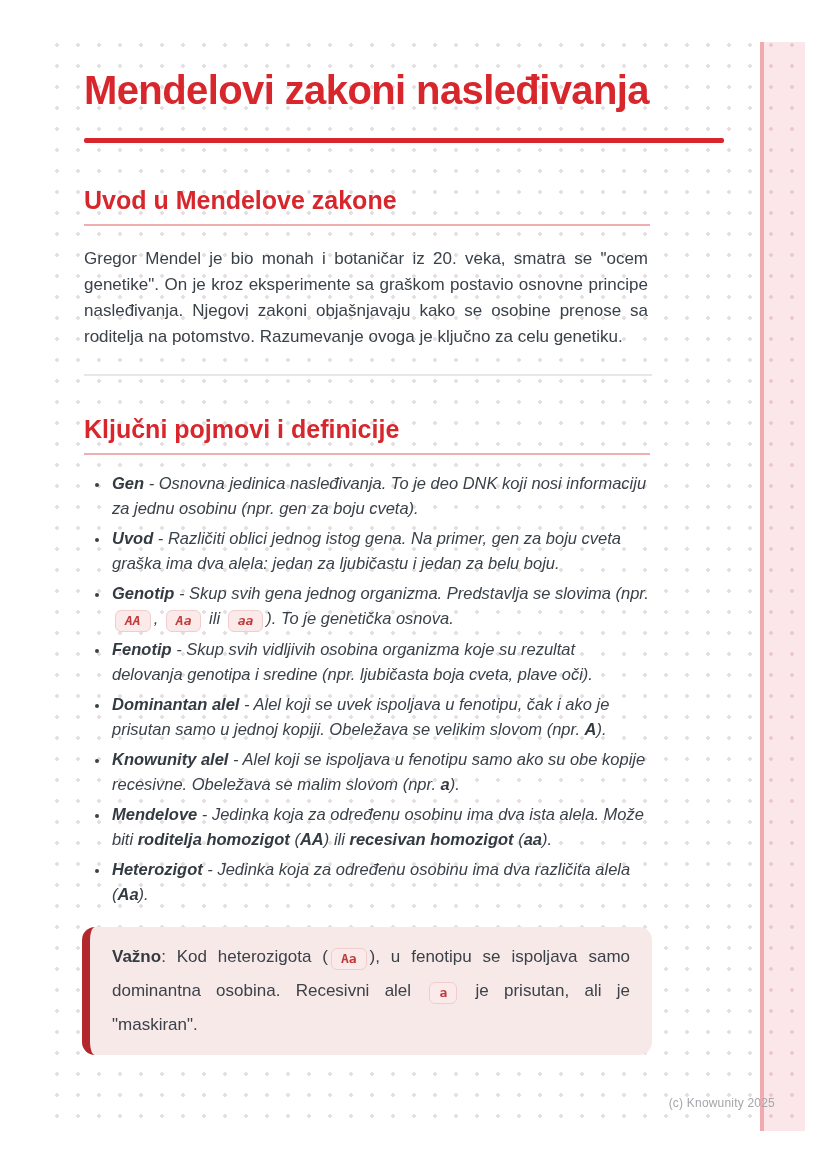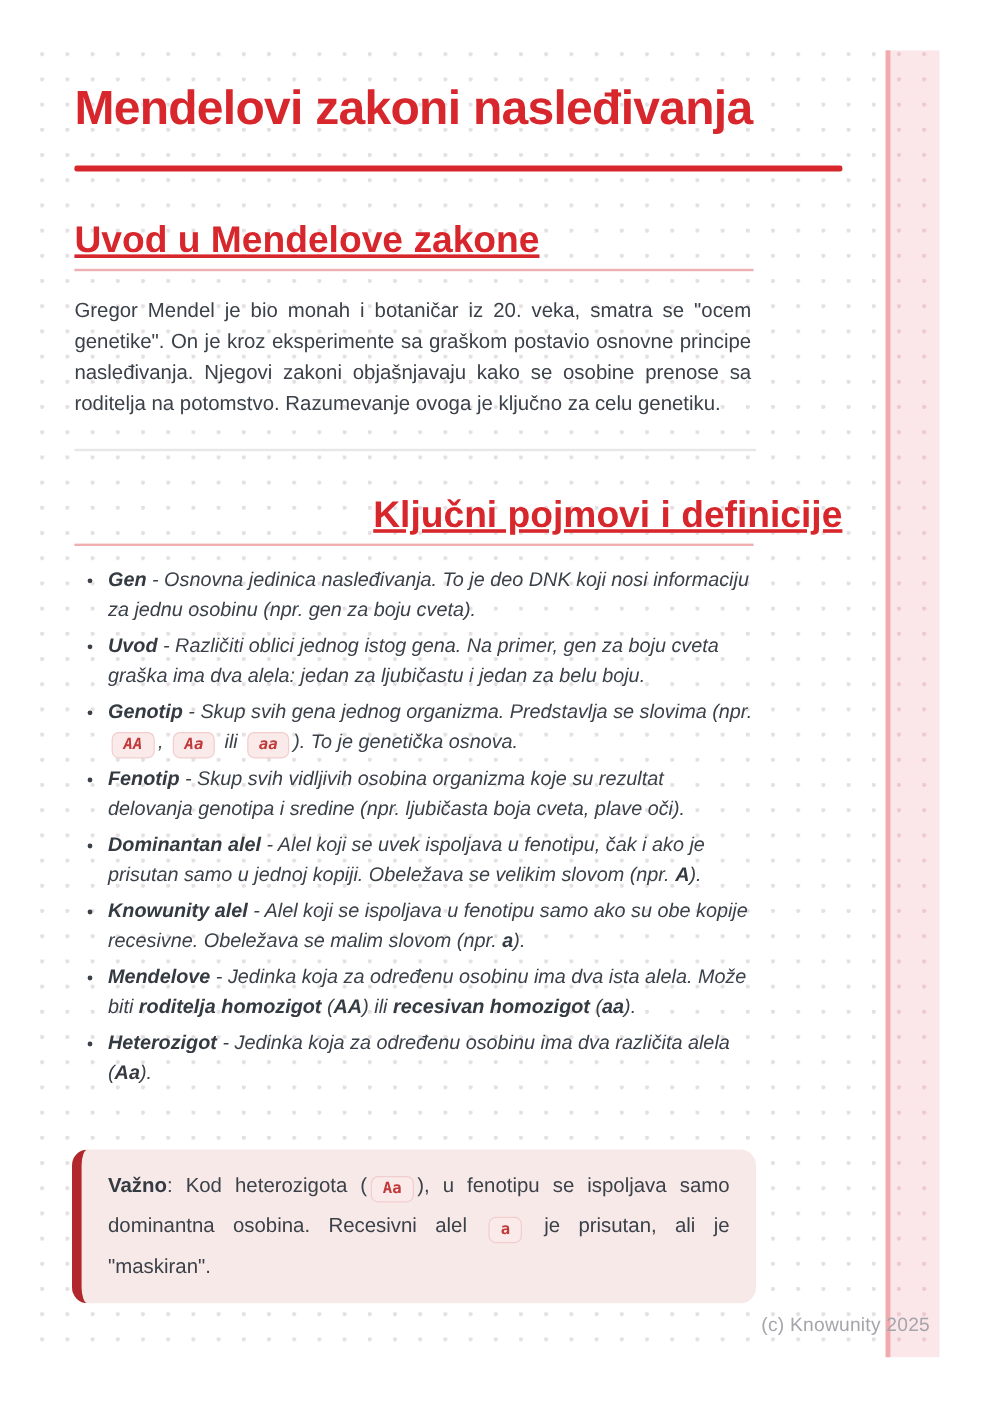--- a/index.html
+++ b/index.html
@@ -2,43 +2,43 @@
 <html><head>
 <meta charset="utf-8">
 <style>
   html,body{margin:0;padding:0;}
   body{
     width:828px;height:1171px;position:relative;background:#ffffff;
     font-family:"Liberation Sans","DejaVu Sans",sans-serif;color:#3b4149;
     overflow:hidden;
   }
   .paper{
-    position:absolute;left:32px;top:42px;width:751px;height:1089px;
+    position:absolute;left:54px;top:42px;width:751px;height:1089px;
     background-color:#ffffff;
     background-image:radial-gradient(circle at 3px 3px,#e5dfe1 1.7px,transparent 1.8px);
     background-size:21px 21px;
   }
   .stripe{
     position:absolute;top:0;right:0;width:41px;height:100%;
     background-color:#fbe7e9;
     background-image:radial-gradient(circle at 3px 3px,#ecc9cd 1.7px,transparent 1.8px);
     background-size:21px 21px;background-position:-17px 0;
     border-left:4px solid #f1abaf;
   }
   .content{position:absolute;left:30px;top:26px;width:640px;}
   h1{
     margin:0;font-size:40px;line-height:44px;font-weight:bold;
     letter-spacing:-0.6px;color:#d7262c;
   }
   .rule-title{height:5px;background:#d7262c;border-radius:2px;margin-top:26px;width:640px;}
   h2{
-    margin:0;font-size:31px;line-height:30px;font-weight:bold;color:#d7262c;text-decoration:underline;
+    margin:0;font-size:25px;line-height:30px;font-weight:bold;color:#d7262c;
   }
   .h2-intro{margin-top:42px;}
-  .h2-terms{margin-top:38px;text-align:right;}
+  .h2-terms{margin-top:38px;}
   .rule-section{height:2px;background:#efaeb0;margin-top:9px;width:566px;}
   p.body{
     margin:20px 0 0 0;width:564px;font-size:17px;line-height:26px;
     text-align:justify;color:#3b4149;
   }
   .divider{height:2px;background:#e7e7ea;margin-top:24px;width:568px;}
   ul.terms{
     margin:16px 0 0 0;padding:0 0 0 26px;width:540px;
   }
   ul.terms li{
@@ -48,27 +48,27 @@
   }
   ul.terms li::marker{color:#3b4149;font-size:14px;}
   b{font-weight:bold;color:#343a41;}
   .badge{
     display:inline-block;font-family:"DejaVu Sans Mono","Liberation Mono",monospace;
     font-size:13px;font-weight:bold;color:#c13a3a;background:#faeaea;
     border:1px solid #f2cdcd;border-radius:6px;padding:2px 9px;margin:0 3px;
     line-height:16px;vertical-align:-1px;
   }
   .callout{
-    box-sizing:border-box;width:570px;margin:51px 0 0 -2px;
+    box-sizing:border-box;width:570px;margin:20px 0 0 -2px;
     background:#f8e9e9;border-left:8px solid #b2272b;border-radius:13px;
     padding:13px 22px;font-size:17px;line-height:34px;text-align:justify;
     color:#3b4149;
   }
   .footer{
-    position:absolute;top:1096px;right:53px;font-size:16px;color:#a5a5ab;
+    position:absolute;top:1096px;right:53px;font-size:12px;color:#a5a5ab;
     letter-spacing:0.2px;z-index:5;
   }
 </style>
 </head>
 <body>
 
 <div class="paper">
   <div class="stripe"></div>
 
   <div class="content">

